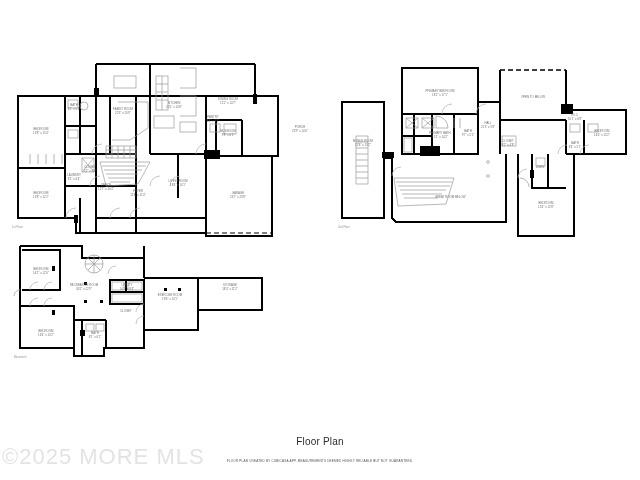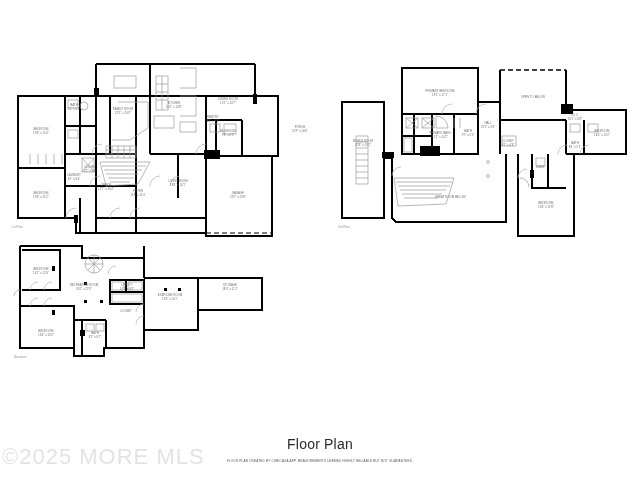--- a/index.html
+++ b/index.html
@@ -10,21 +10,21 @@
   }
   .sheet{position:absolute;inset:0;}
 
   
   .plan{position:absolute;}
   .plan svg{display:block;overflow:visible;}
 
   
   .title{
     position:absolute;left:0;right:0;top:436px;text-align:center;
-    font-size:14px;color:#2b2b2b;letter-spacing:.2px;
+    font-size:10px;color:#2b2b2b;letter-spacing:.2px;
   }
   .disclaimer{
     position:absolute;left:0;right:0;top:459px;text-align:center;
     font-size:3.1px;color:#555;letter-spacing:.18px;white-space:nowrap;
   }
   .watermark{
     position:absolute;left:2px;top:444px;
     font-family:Liberation Sans, sans-serif;
     font-size:22px;color:#e3e3e3;letter-spacing:1px;white-space:nowrap;
     user-select:none;

